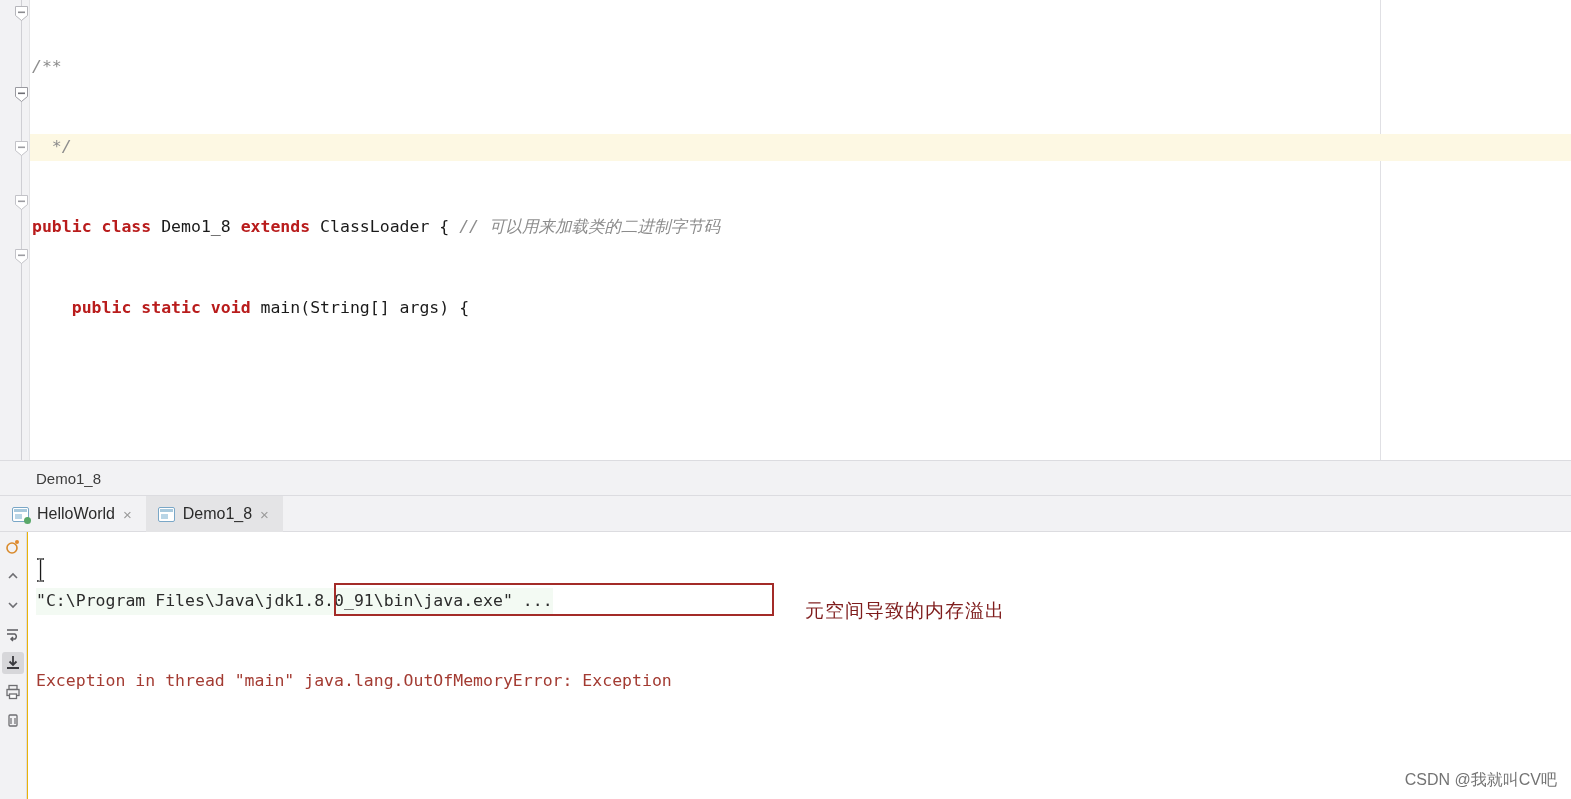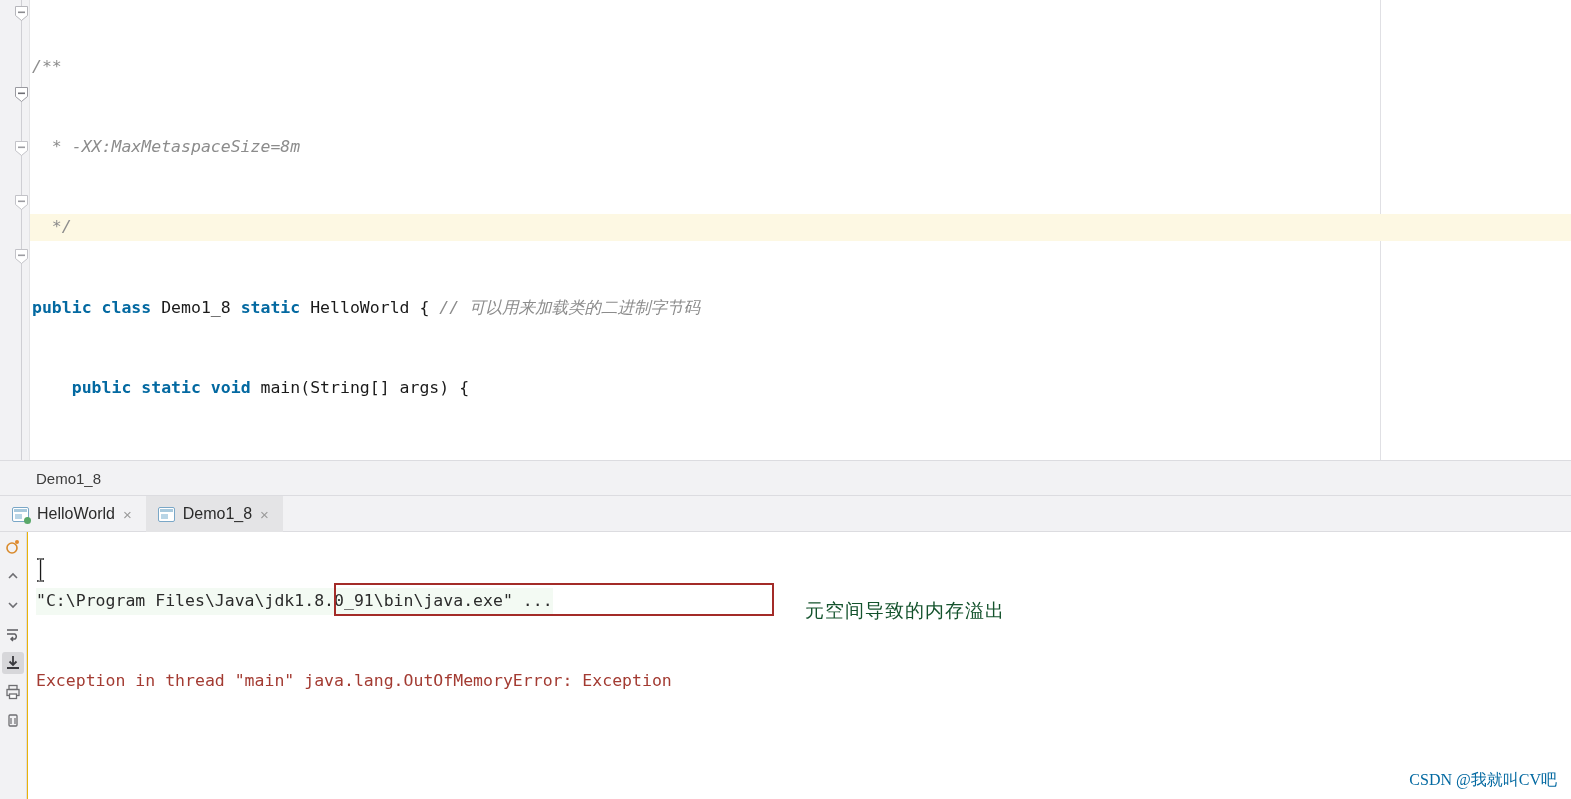--- a/index.html
+++ b/index.html
@@ -37,21 +37,21 @@
     white-space:pre;
     color:#1a1a1a;
   }
   .ln { height:26.8px; padding-left:2px; position:relative; }
   .ln.hl { background:#fdf8e3; }
   .margin-guide {
     position:absolute; left:1380px; top:0; width:1px; height:460px; background:#e0e0e4;
   }
 
   
-  .kw   { color:#0369a1; font-weight:bold; }
+  .kw   { color:#b91c1c; font-weight:bold; }
   .cmt  { color:#8c8c8c; font-style:italic; }
   .plain { color:#1a1a1a; }
 
   
   .breadcrumb {
     position:absolute; left:0; top:460px; width:1571px; height:36px;
     background:#f2f2f4; border-top:1px solid #dcdce0; border-bottom:1px solid #dcdce0;
     display:flex; align-items:center;
   }
   .breadcrumb .crumb {
@@ -111,30 +111,30 @@
   .err { color:#a33b32; }
 
   
   .redbox {
     position:absolute; left:334px; top:583px; width:440px; height:33px;
     border:2px solid #a32b28; pointer-events:none;
   }
   .annot {
     position:absolute; left:805px; top:598px;
     font-family:Liberation Serif, serif;
-    font-size:19px; color:#14532d; letter-spacing:1px;
+    font-size:19px; color:#7f1d1d; letter-spacing:1px;
   }
 
   
   .ibeam { position:absolute; left:36px; top:558px; width:9px; height:24px; }
 
   .watermark {
     position:absolute; right:14px; bottom:8px;
-    font-size:16px; color:#0369a1;
-    font-family:Liberation Serif, serif;
+    font-size:16px; color:#737373;
+    font-family:Liberation Sans, sans-serif;
   }
 </style>
 </head>
 <body>
 
 <div class="app">
 
   <div class="editor">
     <div class="margin-guide"></div>
 
@@ -167,23 +167,22 @@
       <div class="fold" style="top:248px">
         <svg width="17" height="17" viewBox="0 0 17 17">
             <path d="M2.5 1.5h12v9l-6 5-6-5z" fill="#fff" stroke="#c3c3c8"></path>
             <rect x="5" y="6.5" width="7" height="1.6" fill="#9d9da2"></rect>
           </svg>
       </div>
     </div>
 
     <div class="code">
       <div class="ln"><span class="cmt">/**</span></div>
-      <div class="ln"><span class="cmt">  * -XX:MaxMetaspaceSize=8m</span></div>
       <div class="ln hl"><span class="cmt">  */</span></div>
-      <div class="ln"><span class="kw">public class</span><span class="plain"> Demo1_8 </span><span class="kw">static</span><span class="plain"> HelloWorld { </span><span class="cmt">// 可以用来加载类的二进制字节码</span></div>
+      <div class="ln"><span class="kw">public class</span><span class="plain"> Demo1_8 </span><span class="kw">extends</span><span class="plain"> ClassLoader { </span><span class="cmt">// 可以用来加载类的二进制字节码</span></div>
       <div class="ln"><span class="plain">    </span><span class="kw">public static void</span><span class="plain"> main(String[] args) {</span></div>
       
       
       
       
       
       
       
       
       

